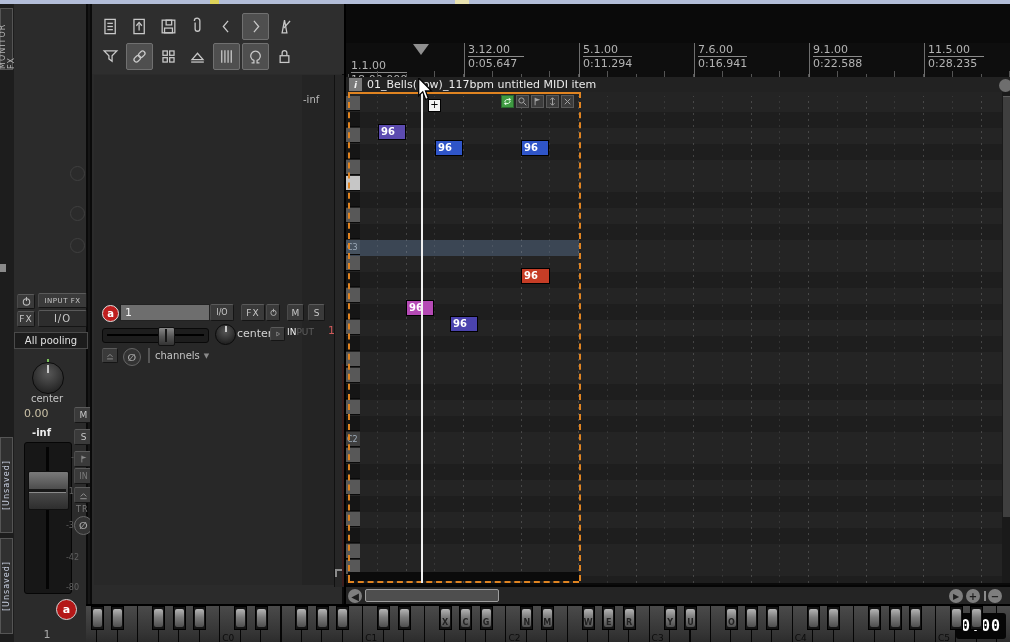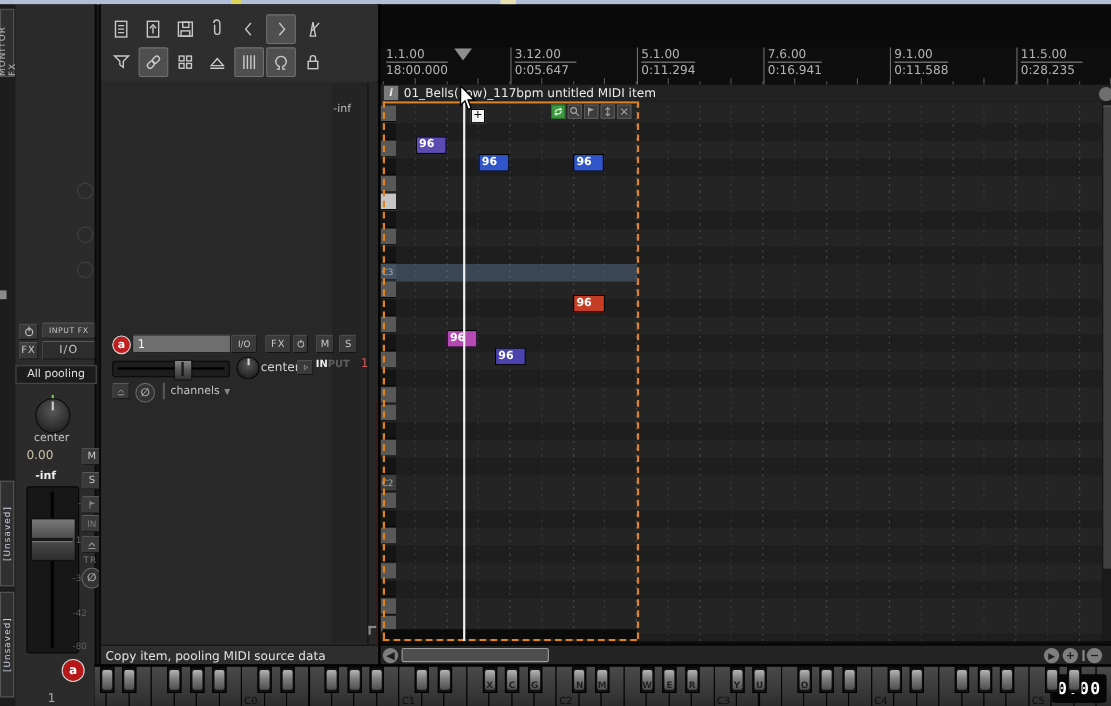--- a/index.html
+++ b/index.html
@@ -290,57 +290,54 @@
       </div>
       <div class="abs" style="left:115px;top:25px;width:19px;height:19px;border-radius:50%;background:radial-gradient(circle at 50% 35%,#555,#222 75%);border:1px solid #0a0a0a;">
         <div class="abs" style="left:8.5px;top:1px;width:2px;height:6px;background:#ccc;"></div>
       </div>
       <div class="abs" style="left:137px;top:28px;font-size:11px;color:#d2d2d2;">center</div>
       <div class="btn abs" style="left:170px;top:28px;width:15px;height:14px;">
         <svg width="8" height="8" viewBox="0 0 24 24" style="stroke:#999;fill:none;stroke-width:2;">
             <polygon points="8,6 17,12 8,18"></polygon>
           </svg>
       </div>
-      <div class="abs" style="left:187px;top:28px;font-size:9px;font-weight:bold;">
+      <div class="abs" style="left:187px;top:28px;font-size:9px;font-weight:normal;">
         <span style="color:#f0f0f0;">IN</span><span style="color:#5f5f5f;">PUT</span>
       </div>
 
       <div class="btn abs" style="left:2px;top:49px;width:16px;height:15px;">
         <svg width="10" height="10" viewBox="0 0 24 24" style="stroke:#9a9a9a;fill:none;stroke-width:2;">
             <path d="M6 14 L12 8 L18 14"></path>
             <line x1="5" y1="19" x2="19" y2="19"></line>
           </svg>
       </div>
       <div class="abs circ" style="left:23px;top:49px;width:16px;height:16px;background:#333;border:1px solid #666;color:#aaa;font-size:10px;">
           <span>∅</span>
         </div>
       <div class="abs" style="left:48px;top:49px;height:15px;display:flex;align-items:center;gap:4px;border-left:2px solid #555;padding-left:5px;font-size:10px;color:#c4c4c4;">
         <span>channels</span>
         <span style="font-size:7px;color:#8a8a8a;">▼</span>
       </div>
     </div>
     <div class="abs" style="left:236px;top:320px;font-size:11px;color:#d05a5a;">1</div>
 
-    <div class="abs" style="left:0;top:582px;width:252px;height:20px;background:#2e2e2e;border-top:1px solid #111;">
-      <span style="position:absolute;left:4px;top:3px;font-size:11px;color:#e2e2e2;white-space:nowrap;">Copy item, pooling MIDI source data</span>
-    </div>
   </div>
 
   <div class="abs" style="left:344px;top:4px;width:666px;height:600px;background:#0a0a0a;border-left:2px solid #000;box-sizing:border-box;">
 
     <div id="ruler" class="abs" style="left:0;top:39px;width:666px;height:34px;background:#0e0e0e;overflow:hidden;">
-        <div class="rlab" style="left: 5px;"><span class="bar">1.1.00</span><span>18:00.000</span></div>
+        <div class="rlab" style="left: 5px; margin-top: 16px;"><span class="bar">1.1.00</span><span>18:00.000</span></div>
         <div class="abs" style="left: 118px; top: 0px; width: 1px; height: 34px; background: rgb(110, 110, 110);"></div>
         <div class="rlab" style="left: 122px;"><span class="bar">3.12.00</span><span>0:05.647</span></div>
         <div class="abs" style="left: 233px; top: 0px; width: 1px; height: 34px; background: rgb(110, 110, 110);"></div>
         <div class="rlab" style="left: 237px;"><span class="bar">5.1.00</span><span>0:11.294</span></div>
         <div class="abs" style="left: 348px; top: 0px; width: 1px; height: 34px; background: rgb(110, 110, 110);"></div>
         <div class="rlab" style="left: 352px;"><span class="bar">7.6.00</span><span>0:16.941</span></div>
         <div class="abs" style="left: 463px; top: 0px; width: 1px; height: 34px; background: rgb(110, 110, 110);"></div>
-        <div class="rlab" style="left: 467px;"><span class="bar">9.1.00</span><span>0:11.588</span></div>
+        <div class="rlab" style="left: 467px;"><span class="bar">9.1.00</span><span>0:22.588</span></div>
         <div class="abs" style="left: 578px; top: 0px; width: 1px; height: 34px; background: rgb(110, 110, 110);"></div>
         <div class="rlab" style="left: 582px;"><span class="bar">11.5.00</span><span>0:28.235</span></div>
         <div class="abs" style="left: 2px; top: 31px; width: 1px; height: 3px; background: rgb(85, 85, 85);"></div>
         <div class="abs" style="left: 30.75px; top: 28px; width: 1px; height: 6px; background: rgb(85, 85, 85);"></div>
         <div class="abs" style="left: 59.5px; top: 31px; width: 1px; height: 3px; background: rgb(85, 85, 85);"></div>
         <div class="abs" style="left: 88.25px; top: 28px; width: 1px; height: 6px; background: rgb(85, 85, 85);"></div>
         <div class="abs" style="left: 117px; top: 31px; width: 1px; height: 3px; background: rgb(85, 85, 85);"></div>
         <div class="abs" style="left: 145.75px; top: 28px; width: 1px; height: 6px; background: rgb(85, 85, 85);"></div>
         <div class="abs" style="left: 174.5px; top: 31px; width: 1px; height: 3px; background: rgb(85, 85, 85);"></div>
         <div class="abs" style="left: 203.25px; top: 28px; width: 1px; height: 6px; background: rgb(85, 85, 85);"></div>

